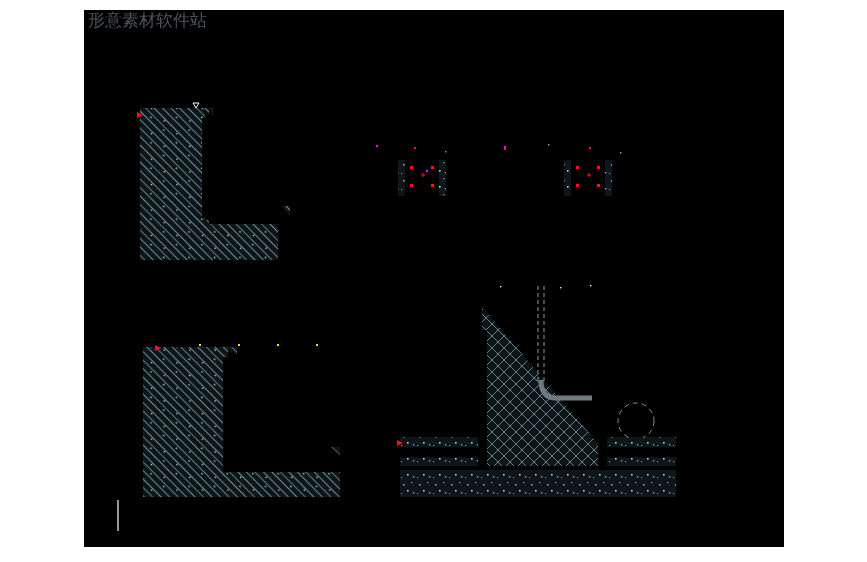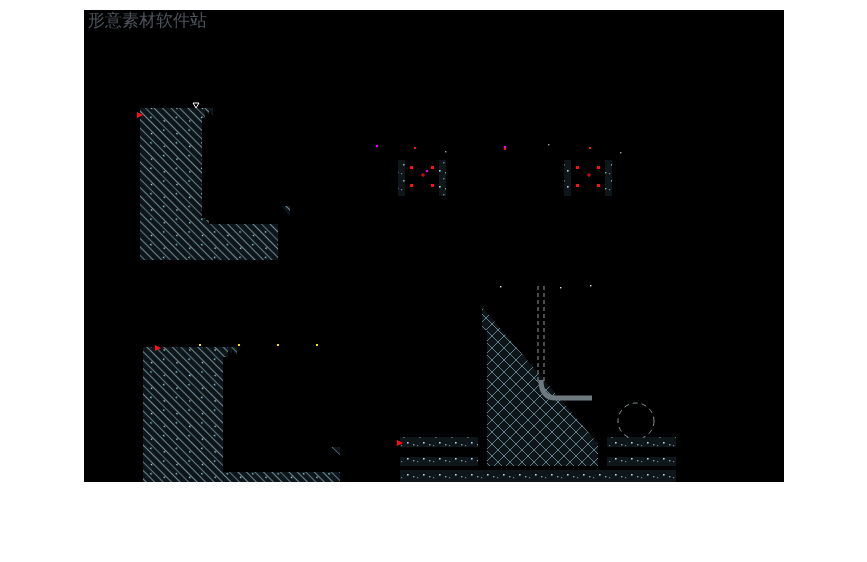--- a/index.html
+++ b/index.html
@@ -1,16 +1,16 @@
 <!DOCTYPE html>
 <html><head>
 <meta charset="utf-8">
 <style>
   html,body{margin:0;padding:0;}
-  #stage{position:relative;width:867px;height:482px;overflow:hidden;
+  #stage{position:relative;width:867px;height:562px;overflow:hidden;
     background:linear-gradient(145deg,#8painted;}
   #stage{background:linear-gradient(145deg,#8796a9 0%,#96a1b1 45%,#c3c8d2 100%);}
   svg{position:absolute;left:0;top:0;}
   text{font-family:"DejaVu Sans Mono","Liberation Mono",monospace;}
   .g{fill:#00ef00;}
   .m{fill:#ff00ff;}
   .gray{fill:#8d949c;}
   .lnG{stroke:#00ef00;fill:none;stroke-width:1;}
   .lnC{stroke:#00e5ff;fill:none;stroke-width:1;}
   .lnR{stroke:#ff1010;fill:none;stroke-width:1.2;}

